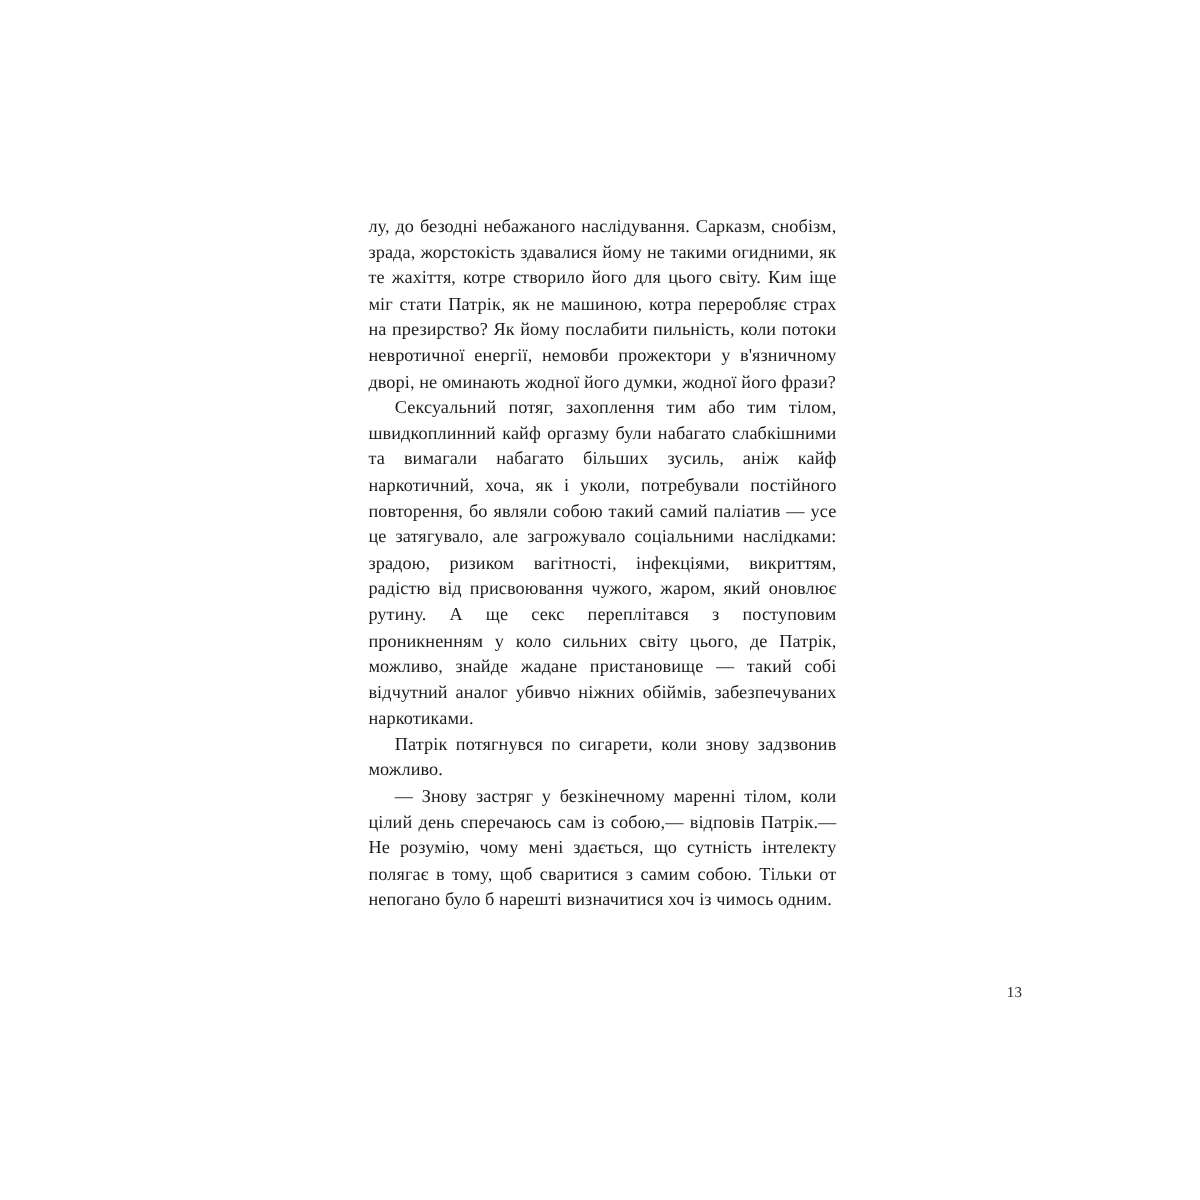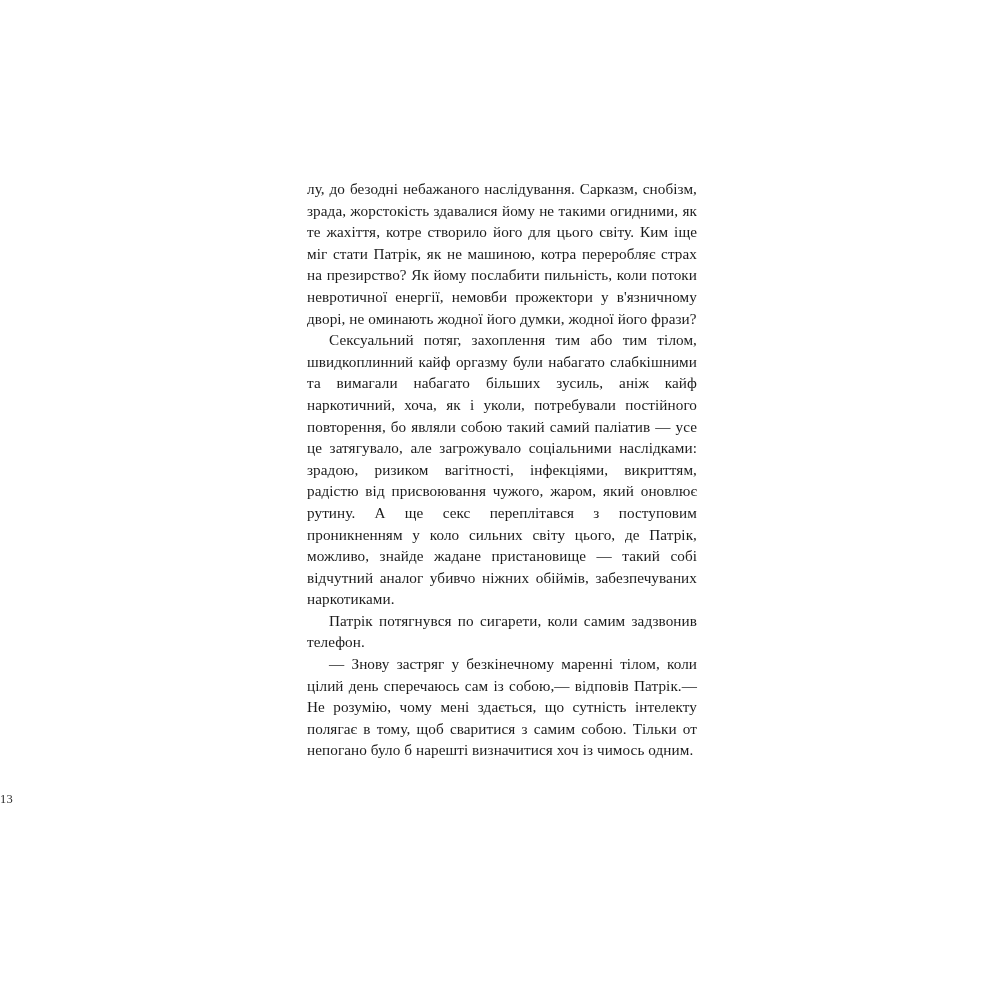--- a/index.html
+++ b/index.html
@@ -39,32 +39,32 @@
   .para.indent {
     text-indent: 22px;
   }
   .para.dialogue {
     text-indent: 22px;
   }
   .page-number {
     position: absolute;
     left: 0;
     right: 0;
-    top: 792px;
-    text-align: left;
+    top: 820px;
+    text-align: right;
     font-size: 12.5px;
     color: #2a2a2a;
     font-family: "Liberation Serif", serif;
     letter-spacing: 0.3px;
   }
 </style>
 </head>
 <body>
 
 <div class="page">
   <div class="text-column">
     <p class="para">лу, до безодні небажаного наслідування. Сарказм, снобізм, зрада, жорстокість здавалися йому не такими огидними, як те жахіття, котре створило його для цього світу. Ким іще міг стати Патрік, як не машиною, котра переробляє страх на презирство? Як йому послабити пильність, коли потоки невротичної енергії, немовби прожектори у в'язничному дворі, не оминають жодної його думки, жодної його фрази?</p>
     <p class="para indent">Сексуальний потяг, захоплення тим або тим тілом, швидкоплинний кайф оргазму були набагато слабкішними та вимагали набагато більших зусиль, аніж кайф наркотичний, хоча, як і уколи, потребували постійного повторення, бо являли собою такий самий паліатив — усе це затягувало, але загрожувало соціальними наслідками: зрадою, ризиком вагітності, інфекціями, викриттям, радістю від присвоювання чужого, жаром, який оновлює рутину. А ще секс переплітався з поступовим проникненням у коло сильних світу цього, де Патрік, можливо, знайде жадане пристановище — такий собі відчутний аналог убивчо ніжних обіймів, забезпечуваних наркотиками.</p>
-    <p class="para indent">Патрік потягнувся по сигарети, коли самим задзвонив телефон.</p>
+    <p class="para indent">Патрік потягнувся по сигарети, коли знову задзвонив можливо.</p>
     <p class="para dialogue">— Знову застряг у безкінечному маренні тілом, коли цілий день сперечаюсь сам із собою,— відповів Патрік.— Не розумію, чому мені здається, що сутність інтелекту полягає в тому, щоб сваритися з самим собою. Тільки от непогано було б нарешті визначитися хоч із чимось одним.</p>
   </div>
   <div class="page-number">13</div>
 </div>
 
 </body></html>

